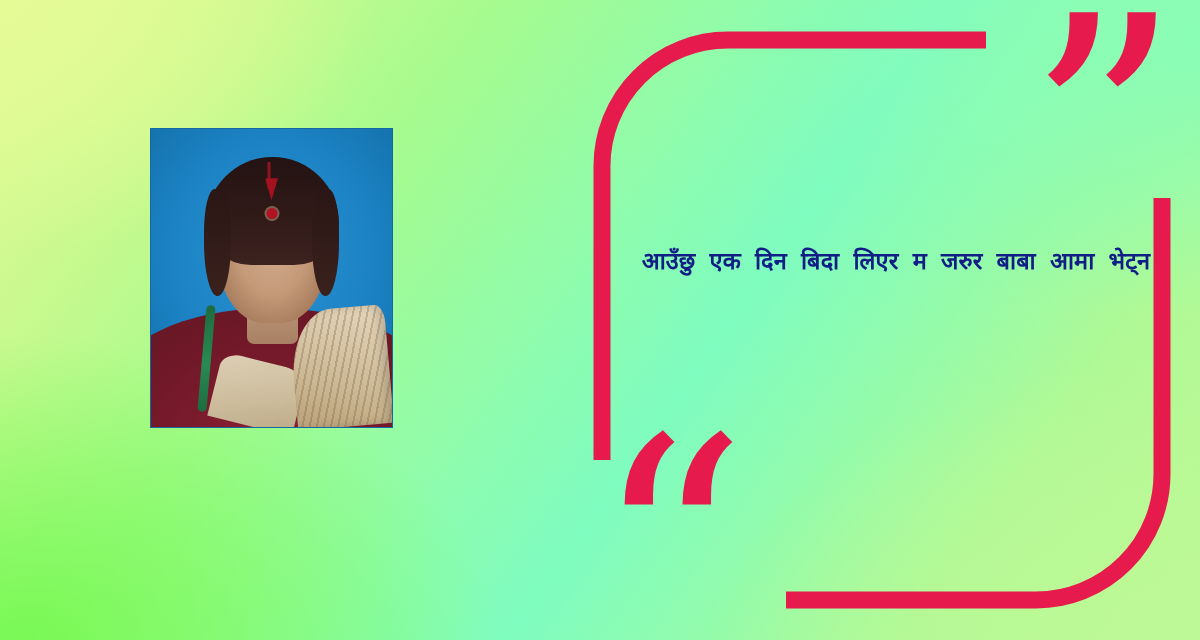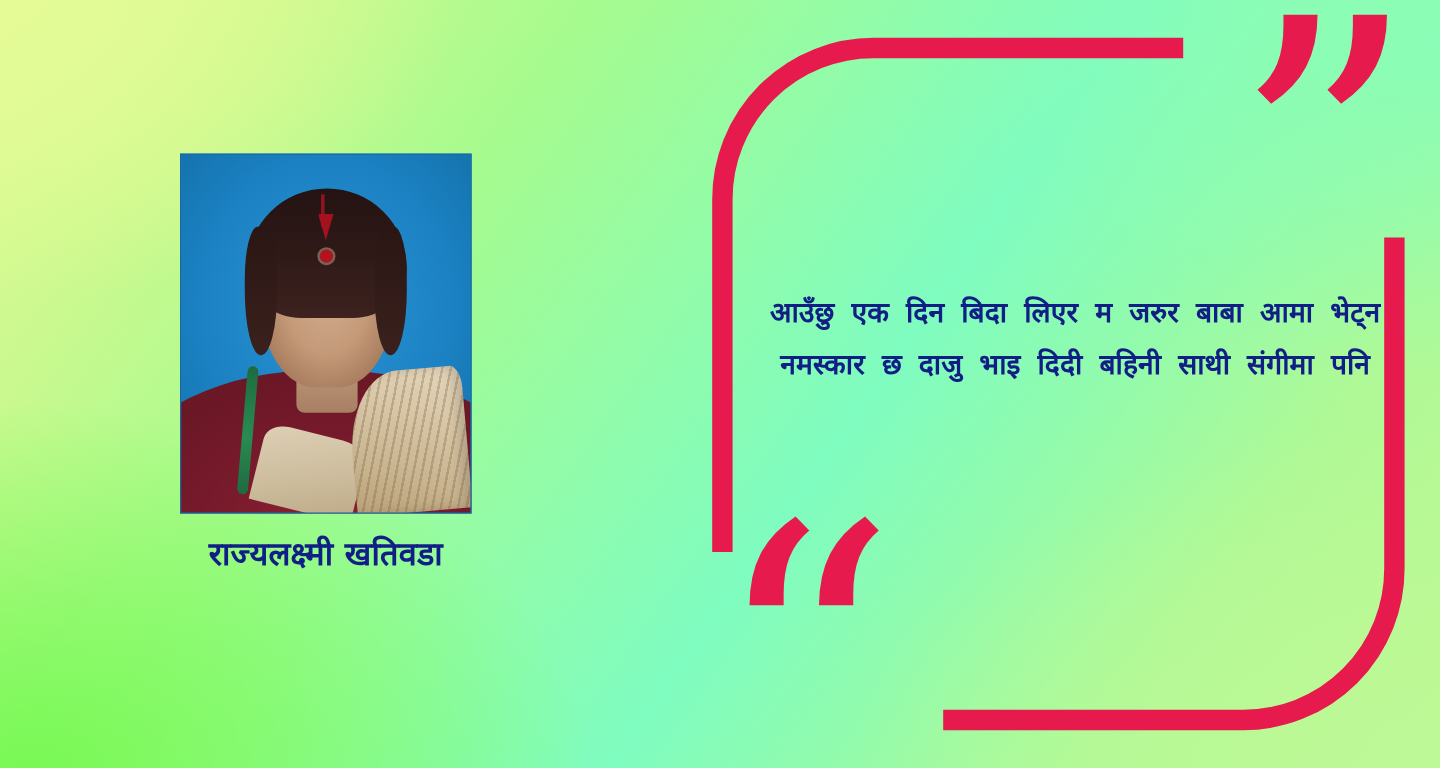--- a/index.html
+++ b/index.html
@@ -364,35 +364,33 @@
         <div class="earring left"></div>
         <div class="earring right"></div>
       </div>
       <div class="hair"></div>
       <div class="hair-l"></div>
       <div class="hair-r"></div>
       <div class="part"></div>
       <div class="sindoor"></div>
       <div class="tika"></div>
     </div>
-    <div class="photo-caption">राज्यलक्ष्मी खतिवडा</div>
   </div>
 
   <div class="quote-panel">
 
     <svg class="frame-svg" viewBox="0 0 588 588">
 
       <path d="M 398 14 L 140 14 A 126 126 0 0 0 14 140 L 14 434" fill="none" stroke="#e61a4d" stroke-width="17" stroke-linecap="butt"></path>
 
       <path d="M 574 172 L 574 448 A 126 126 0 0 1 448 574 L 198 574" fill="none" stroke="#e61a4d" stroke-width="17" stroke-linecap="butt"></path>
     </svg>
 
     <div class="qmark qmark-close">”</div>
 
     <div class="quote-text">
       <div class="quote-line">आउँछु एक दिन बिदा लिएर म जरुर बाबा आमा भेट्न</div>
-      <div class="quote-line">नमस्कार छ दाजु भाइ दिदी बहिनी साथी संगीमा पनि</div>
     </div>
 
     <div class="qmark qmark-open">“</div>
   </div>
 
 </div>
 
 </body></html>

